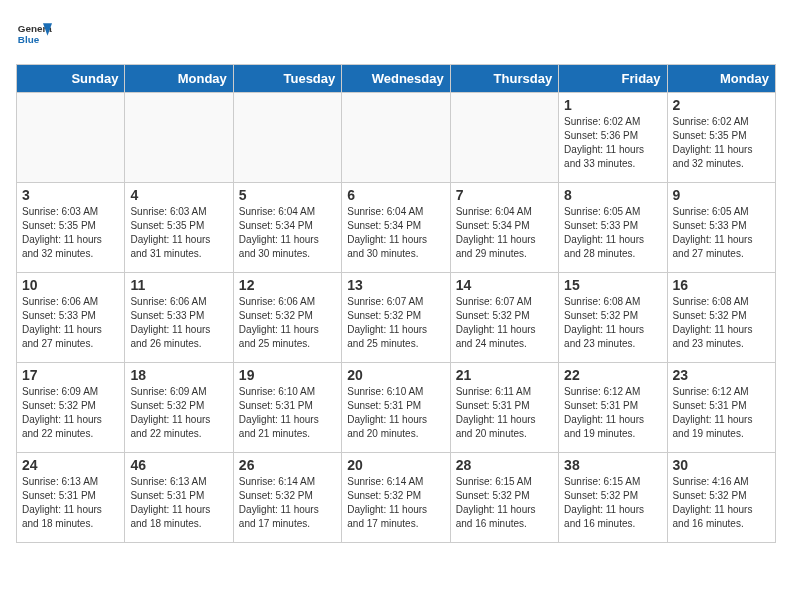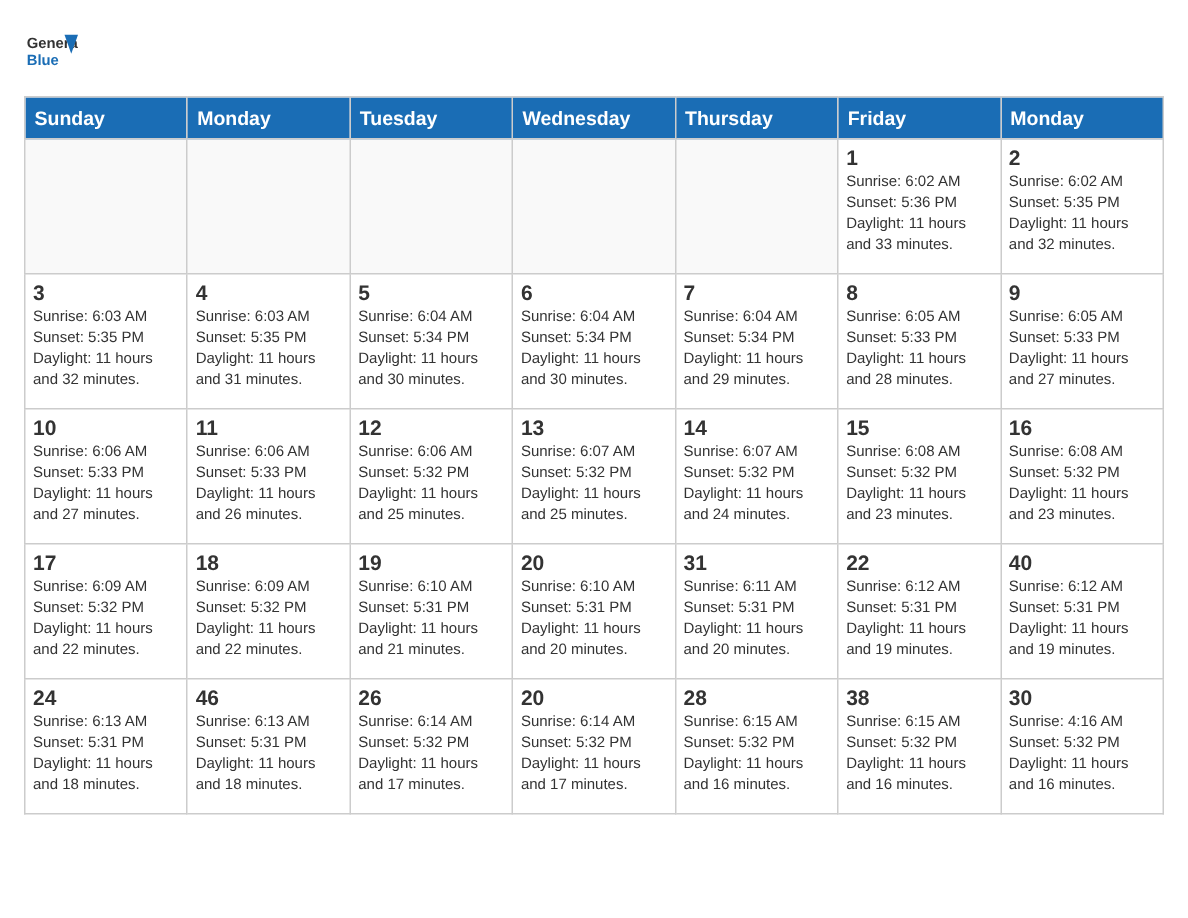--- a/index.html
+++ b/index.html
@@ -38,21 +38,21 @@
       color: #555;
     }
     .calendar {
       width: 100%;
       border-collapse: collapse;
       table-layout: fixed;
     }
     .calendar th {
       background-color: #1a6db5;
       color: white;
-      text-align: left;
+      text-align: right;
       padding: 6px 6px;
       font-size: 13px;
       font-weight: bold;
       border: 1px solid #ccc;
     }
     .calendar td {
       border: 1px solid #ccc;
       vertical-align: top;
       padding: 4px 5px;
       font-size: 10.5px;
@@ -251,35 +251,35 @@
 and 21 minutes.</div>
         </td>
         <td>
           <span class="day-number">20</span>
           <div class="day-info" style="white-space: pre-line;">Sunrise: 6:10 AM
 Sunset: 5:31 PM
 Daylight: 11 hours
 and 20 minutes.</div>
         </td>
         <td>
-          <span class="day-number">31</span>
+          <span class="day-number">21</span>
           <div class="day-info" style="white-space: pre-line;">Sunrise: 6:11 AM
 Sunset: 5:31 PM
 Daylight: 11 hours
 and 20 minutes.</div>
         </td>
         <td>
           <span class="day-number">22</span>
           <div class="day-info" style="white-space: pre-line;">Sunrise: 6:12 AM
 Sunset: 5:31 PM
 Daylight: 11 hours
 and 19 minutes.</div>
         </td>
         <td>
-          <span class="day-number">40</span>
+          <span class="day-number">23</span>
           <div class="day-info" style="white-space: pre-line;">Sunrise: 6:12 AM
 Sunset: 5:31 PM
 Daylight: 11 hours
 and 19 minutes.</div>
         </td>
       </tr>
       <tr>
         <td>
           <span class="day-number">24</span>
           <div class="day-info" style="white-space: pre-line;">Sunrise: 6:13 AM

